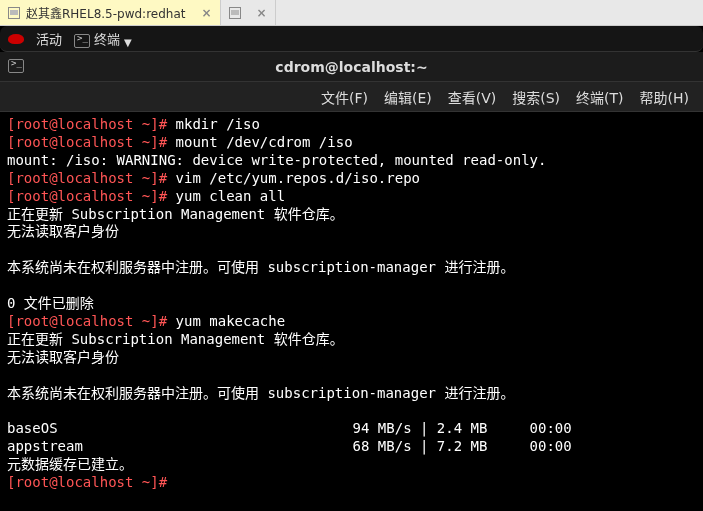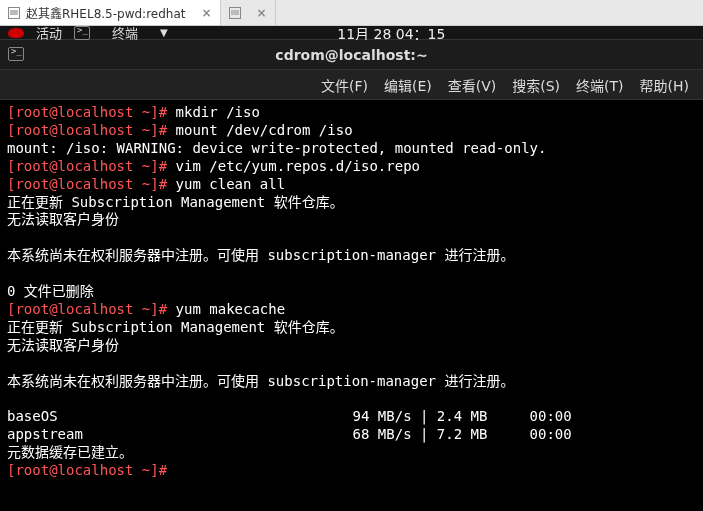--- a/index.html
+++ b/index.html
@@ -1,26 +1,26 @@
 <!DOCTYPE html>
 <html><head>
 <meta charset="utf-8">
 <style>
   * { margin:0; padding:0; box-sizing:border-box; }
   body { font-family:"DejaVu Sans","Noto Sans CJK SC",sans-serif; font-size:13px; background:#000; color:#fff; width:703px; height:511px; overflow:hidden; }
   .tabstrip { background:#e8e8e8; display:flex; height:26px; border-bottom:1px solid #ccc; }
   .tab { display:flex; align-items:center; gap:6px; padding:0 8px; border-right:1px solid #ccc; font-size:12px; color:#333; background:#e8e8e8; }
-  .tab.active { background:#ffffff; }
+  .tab.active { background:#fef9c3; }
   .tab .x { margin-left:10px; color:#888; font-weight:bold; }
   .square-icn { width:12px; height:12px; border:1px solid #888; display:inline-block; position:relative; }
   .square-icn::after { content:""; position:absolute; left:1px; top:2px; width:8px; height:5px; background:#bbb; }
-  .topbar { background:#151515; color:#ddd; height:14px; display:flex; align-items:center; justify-content:space-between; padding:0 8px; border-bottom:1px solid #333; }
+  .topbar { background:#151515; color:#ddd; height:26px; display:flex; align-items:center; justify-content:space-between; padding:0 8px; border-bottom:1px solid #333;border-radius:7px; }
   .topbar .left { display:flex; align-items:center; gap:12px; }
   .rhhat { width:16px; height:10px; background:#c00; border-radius:50% 50% 40% 40%; display:inline-block; }
-  .term-btn { display:flex; align-items:center; gap:22px; }
+  .term-btn { display:flex; align-items:flex-end; gap:4px; }
   .term-icn { width:16px; height:14px; border:1px solid #888; border-radius:2px; position:relative; }
   .term-icn::after { content:">_"; position:absolute; top:-2px; left:2px; font-size:9px; color:#ccc; font-family:monospace; }
   .dd { font-size:10px; }
   .clock { font-size:14px; color:#eee; }
   .titlebar { background:#1c1c1c; height:30px; display:flex; align-items:center; justify-content:center; border-bottom:1px solid #333; position:relative; }
   .titlebar .ic { position:absolute; left:8px; top:7px; }
   .titlebar .ttl { font-weight:bold; font-size:14px; color:#ddd; }
   .menubar { background:#222; height:30px; display:flex; align-items:center; gap:4px; padding:0 8px; border-bottom:1px solid #333; color:#ddd; font-size:14px;justify-content:flex-end; }
   .menubar .mi { padding:0 6px; }
   .termout { background:#000; color:#fff; font-family:"DejaVu Sans Mono","Noto Sans Mono CJK SC",monospace; font-size:14px; line-height:1.28; padding:4px 7px; white-space:pre; }
@@ -44,21 +44,20 @@
 <div class="topbar">
   <div class="left">
     <span class="rhhat"></span>
     <span>活动</span>
     <span class="term-btn">
       <span class="term-icn"></span>
       <span>终端</span>
       <span class="dd">▼</span>
     </span>
   </div>
-  <div class="clock">11月 28 04：15</div>
   <div style="width:80px"></div>
 </div>
 
 <div class="titlebar">
   <span class="term-icn ic"></span>
   <span class="ttl">cdrom@localhost:~</span>
 </div>
 
 <div class="menubar">
   <span class="mi">文件(F)</span>

